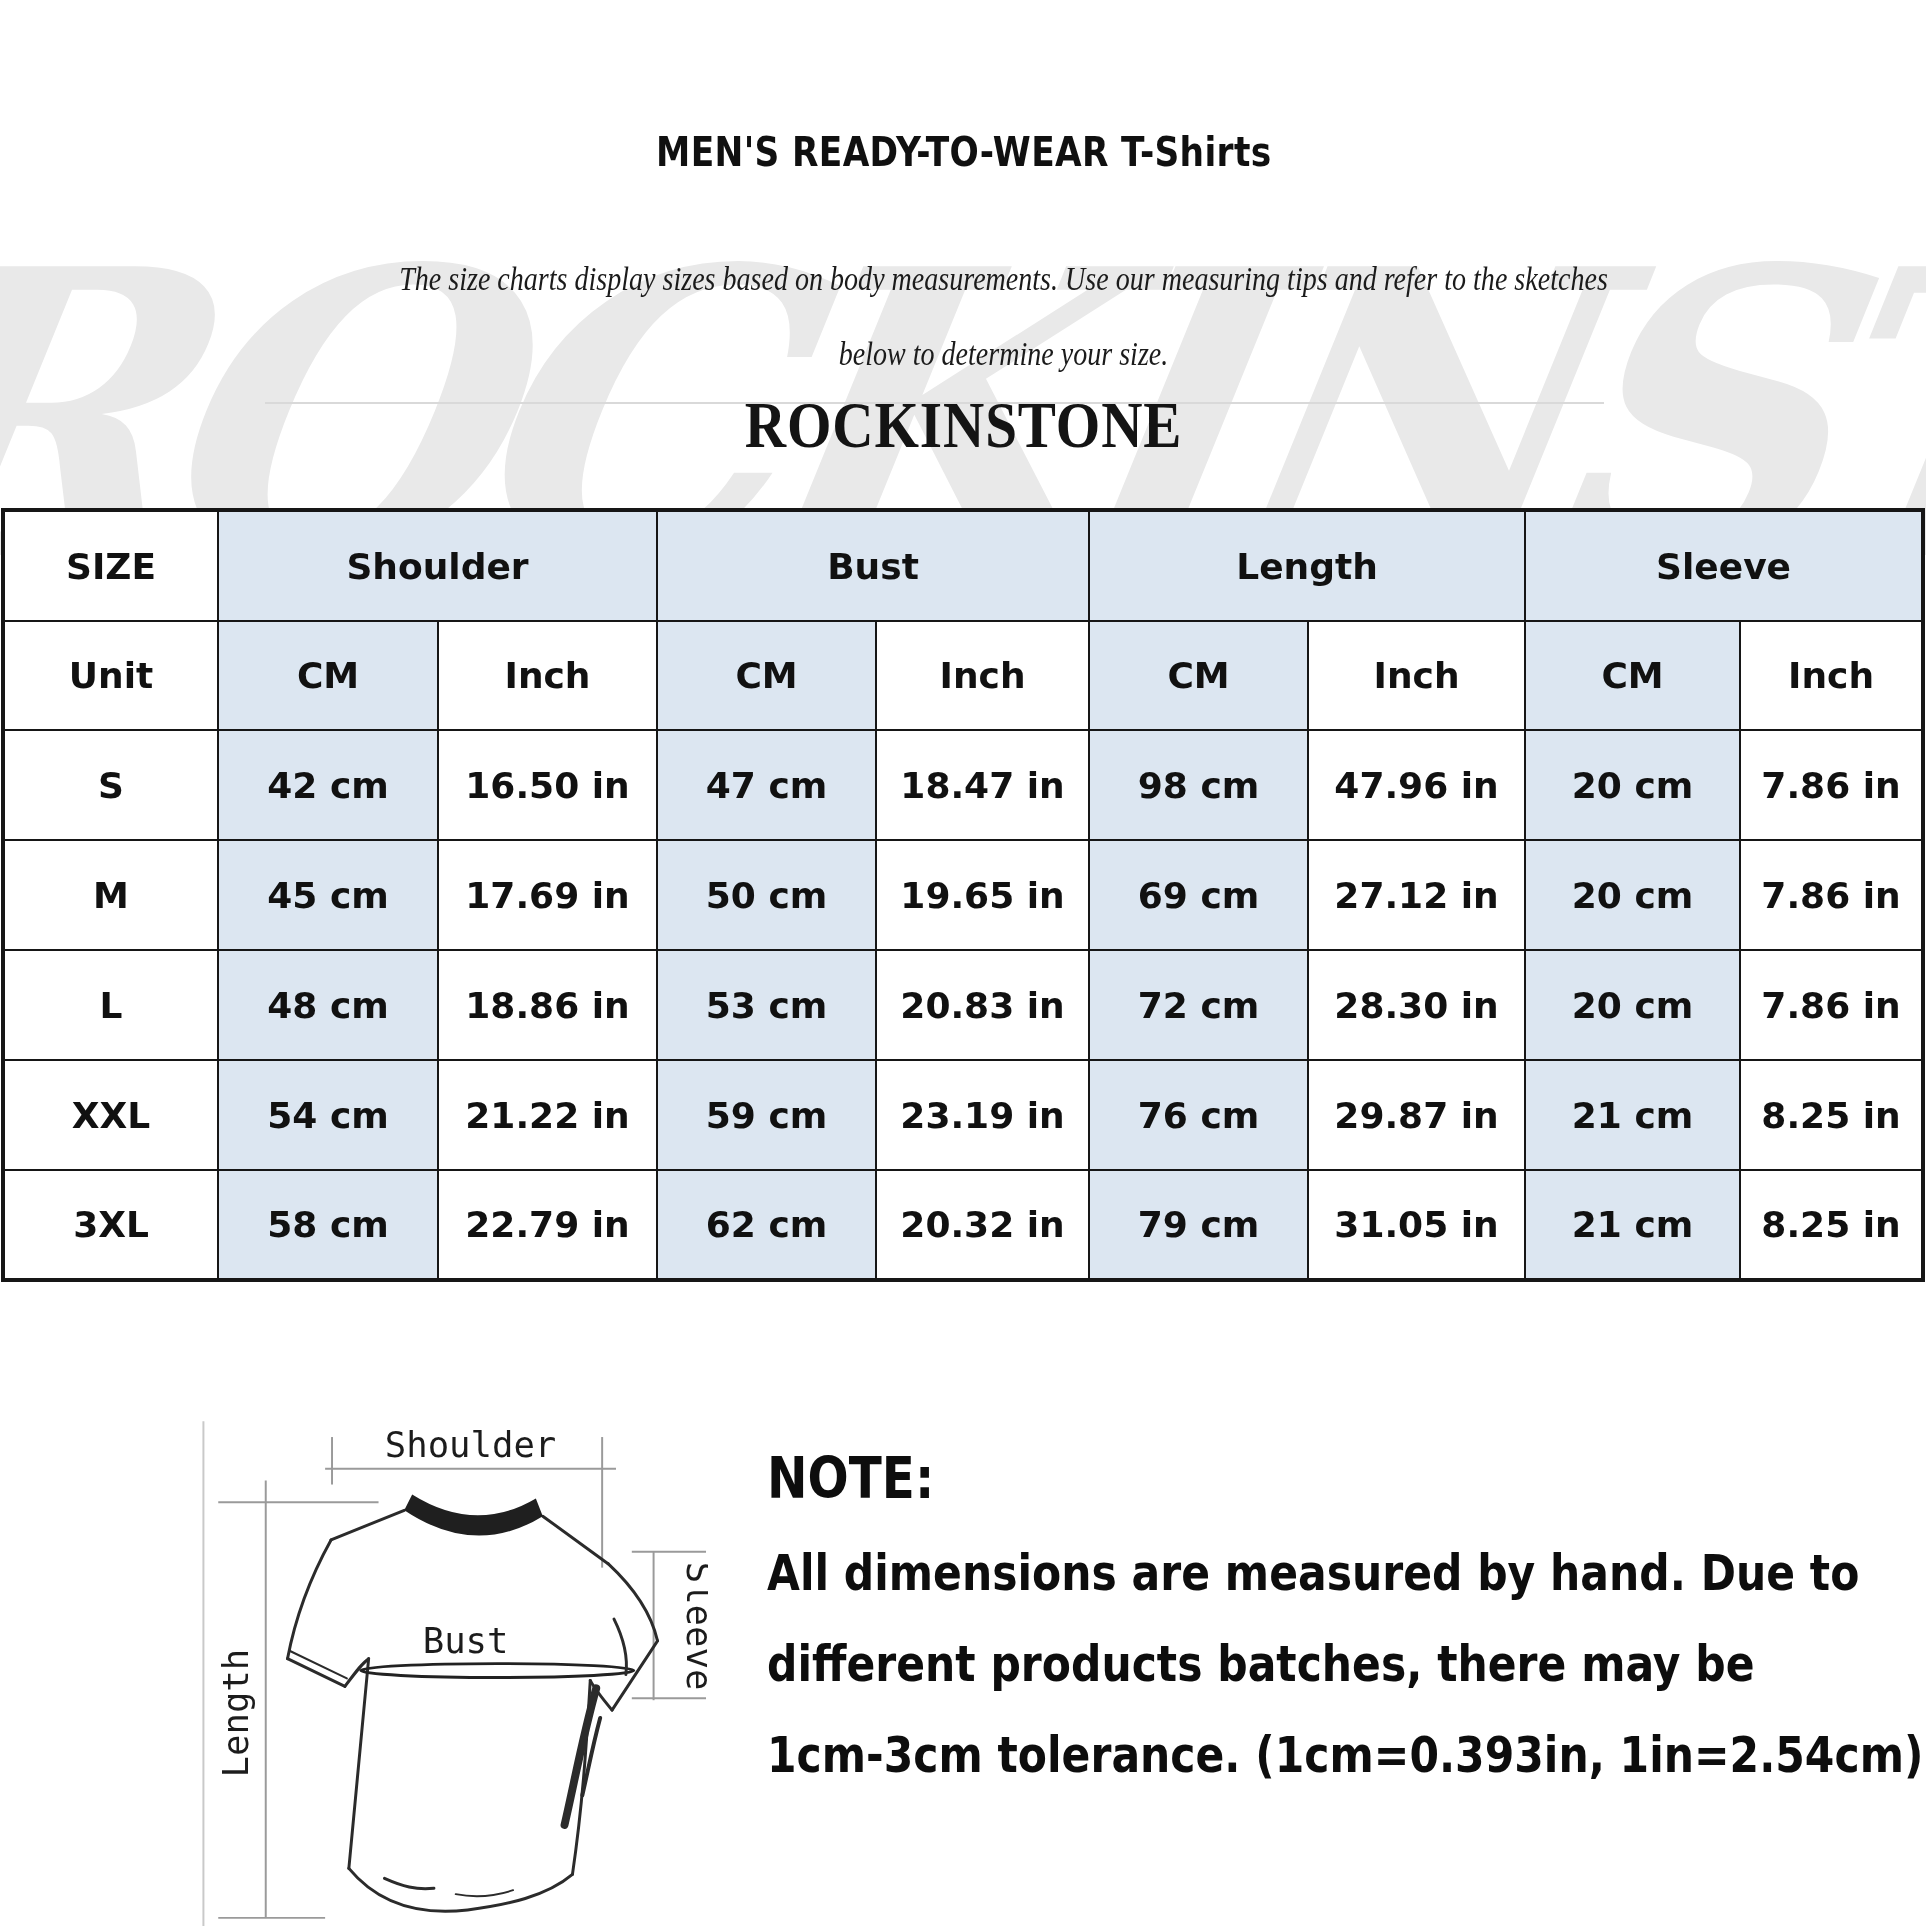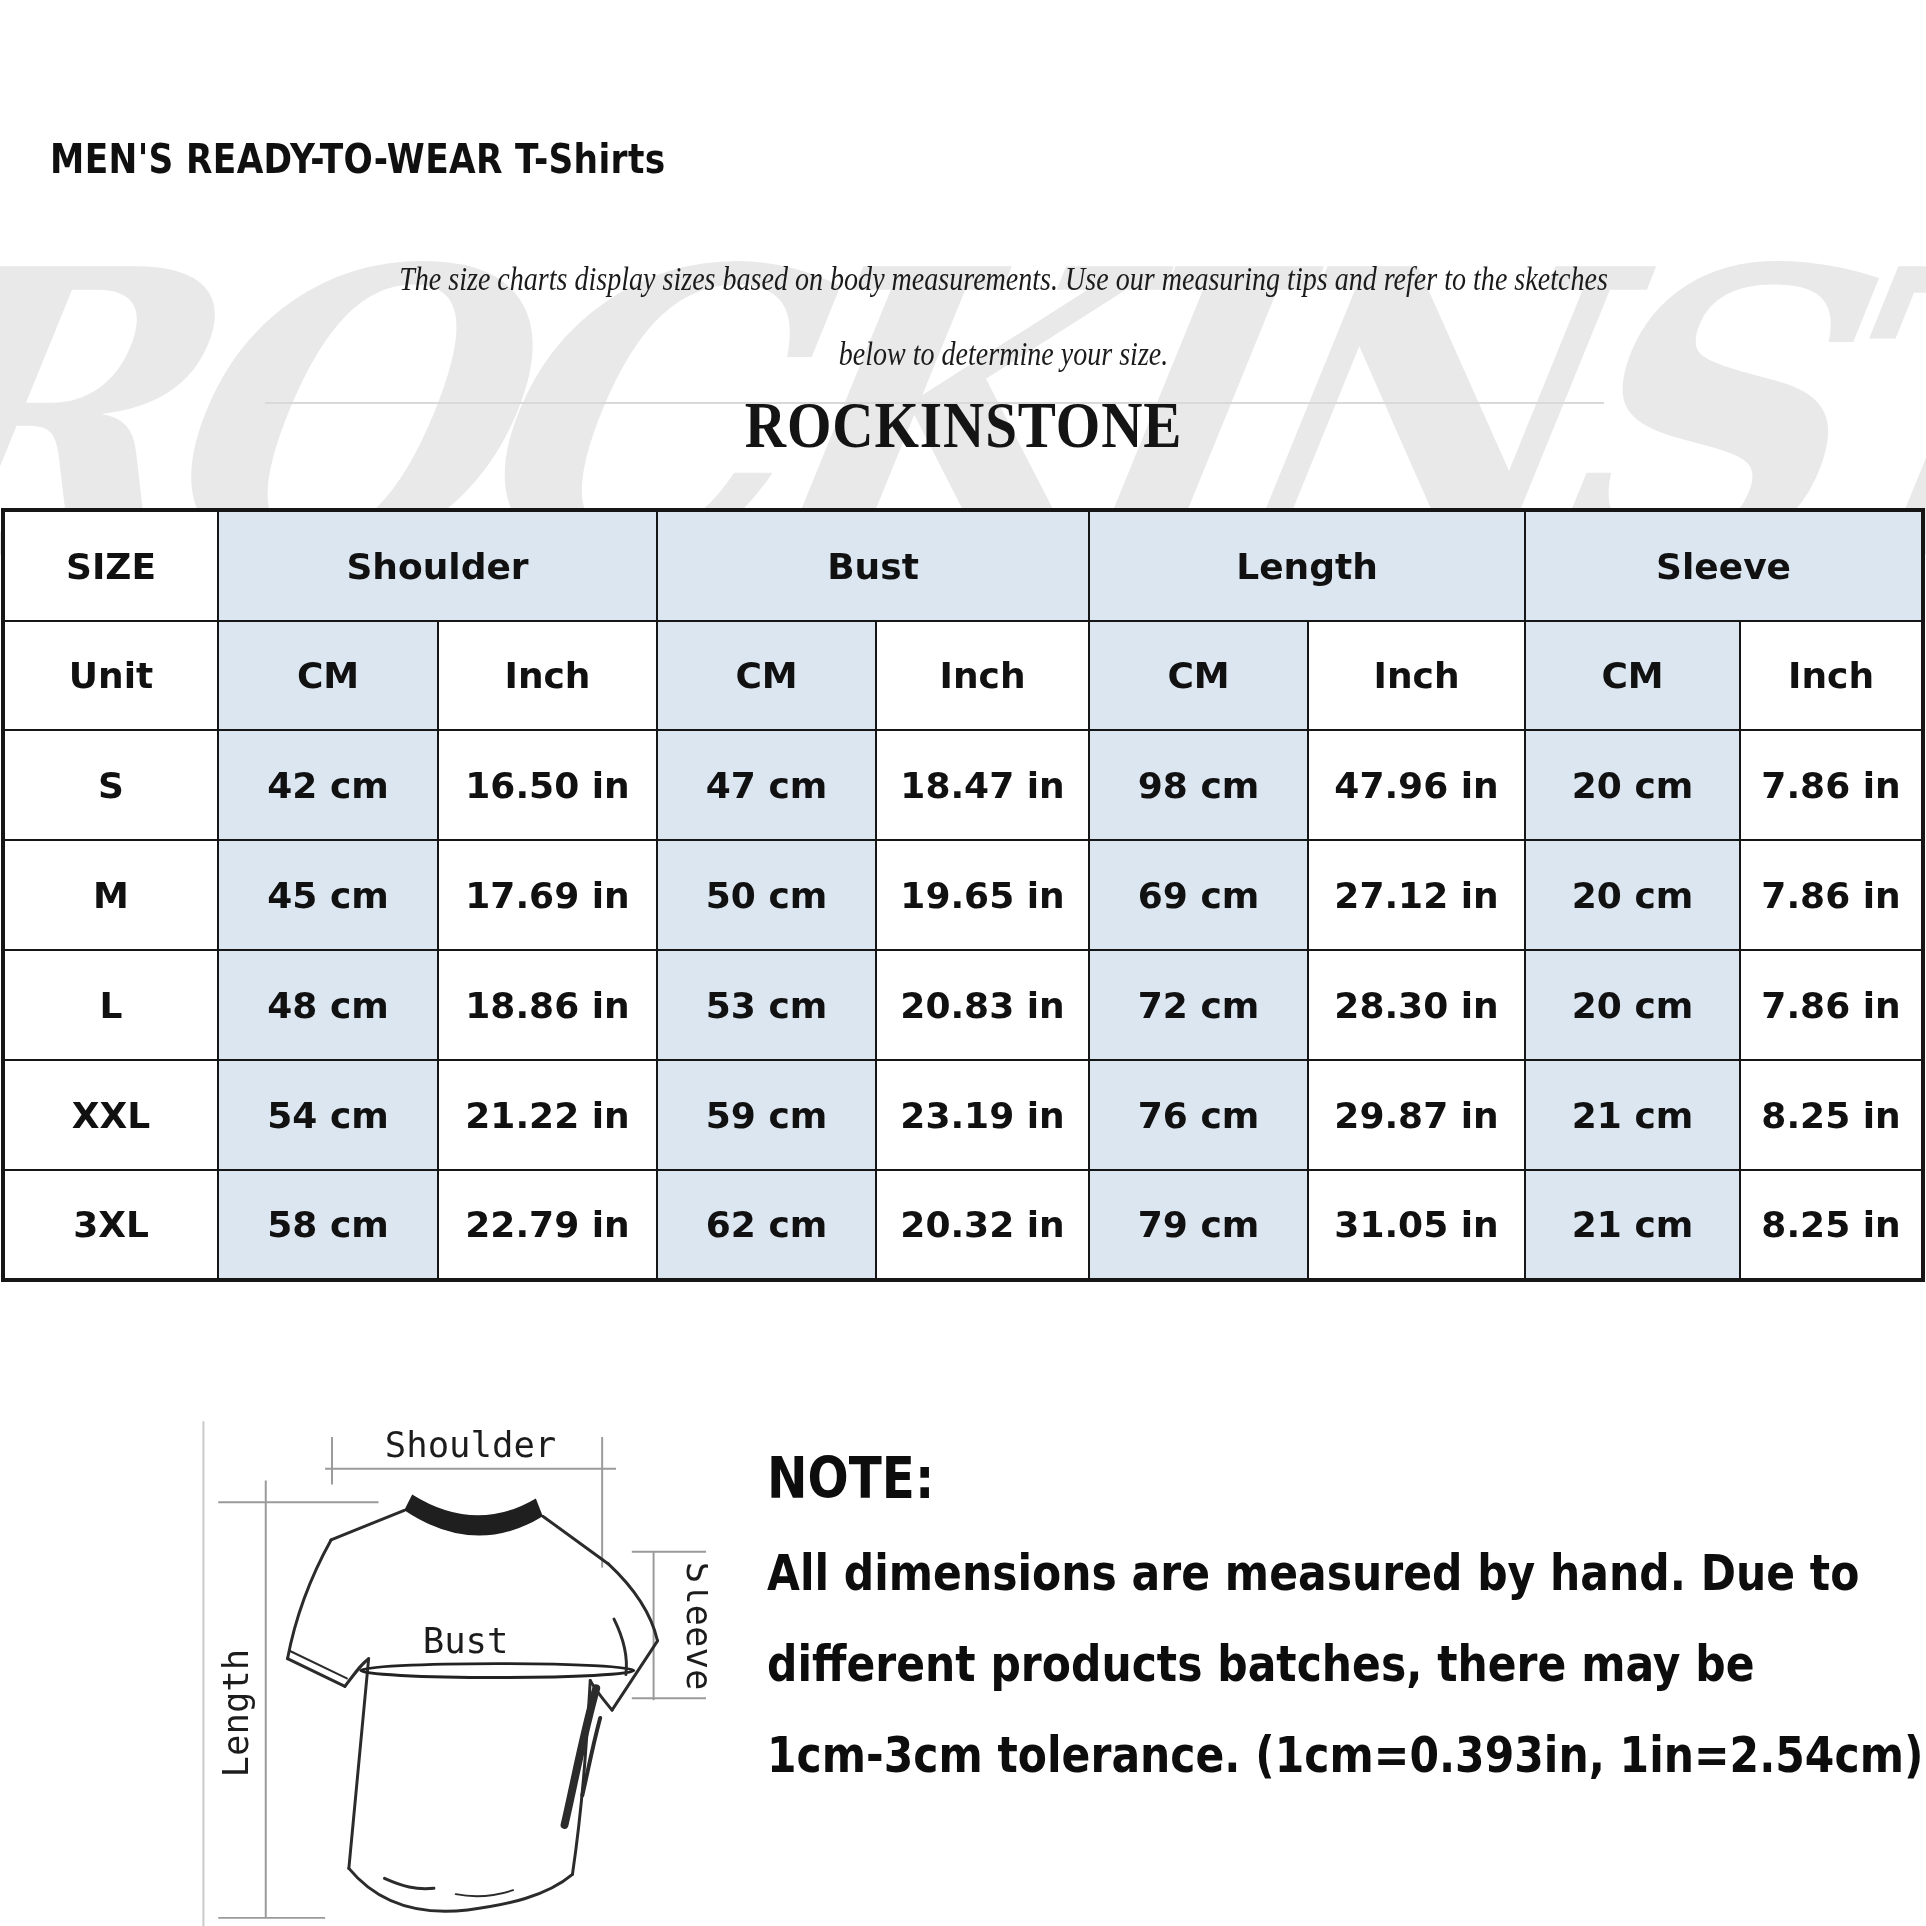--- a/index.html
+++ b/index.html
@@ -11,21 +11,21 @@
              font-family:"DejaVu Serif",serif;font-style:italic;font-weight:bold;
              font-size:396px;letter-spacing:-32px;color:#e9e9e9;
              transform:skewX(-12deg);transform-origin:left top;pointer-events:none;}
   .wm-underline{position:absolute;top:402px;left:265px;width:1339px;height:2px;
                 background:#d9d9d9;z-index:0;}
 
   
   .title-wrap{position:absolute;top:6px;left:0;width:100%;text-align:center;z-index:2;}
   .title{display:inline-block;font-size:111px;font-weight:bold;letter-spacing:0.06em;
          white-space:nowrap;transform:scaleX(0.5);transform-origin:center;color:#181818;}
-  .subtitle-wrap{position:absolute;top:129px;left:0;width:100%;text-align:left;z-index:2;margin-top:7px;}
+  .subtitle-wrap{position:absolute;top:129px;left:0;width:100%;text-align:center;z-index:2;}
   .subtitle{display:inline-block;font-size:40px;font-weight:bold;letter-spacing:0.01em;
             white-space:nowrap;transform:scaleX(0.86);transform-origin:center;color:#101010;}
   .description{position:absolute;top:242px;left:0;width:100%;z-index:2;text-align:center;
                font-family:"Liberation Serif",serif;font-style:italic;font-size:33px;color:#1b1b1b;padding-left:40px;}
   .description .line{display:block;white-space:nowrap;line-height:75px;
                      transform:scaleX(0.85);transform-origin:center;}
   .brand-wrap{position:absolute;top:388px;left:0;width:100%;text-align:center;z-index:2;}
   .brand{display:inline-block;font-family:"Liberation Serif",serif;font-weight:bold;
          font-size:65px;letter-spacing:0.015em;white-space:nowrap;
          transform:scaleX(0.88);transform-origin:center;color:#141414;}

